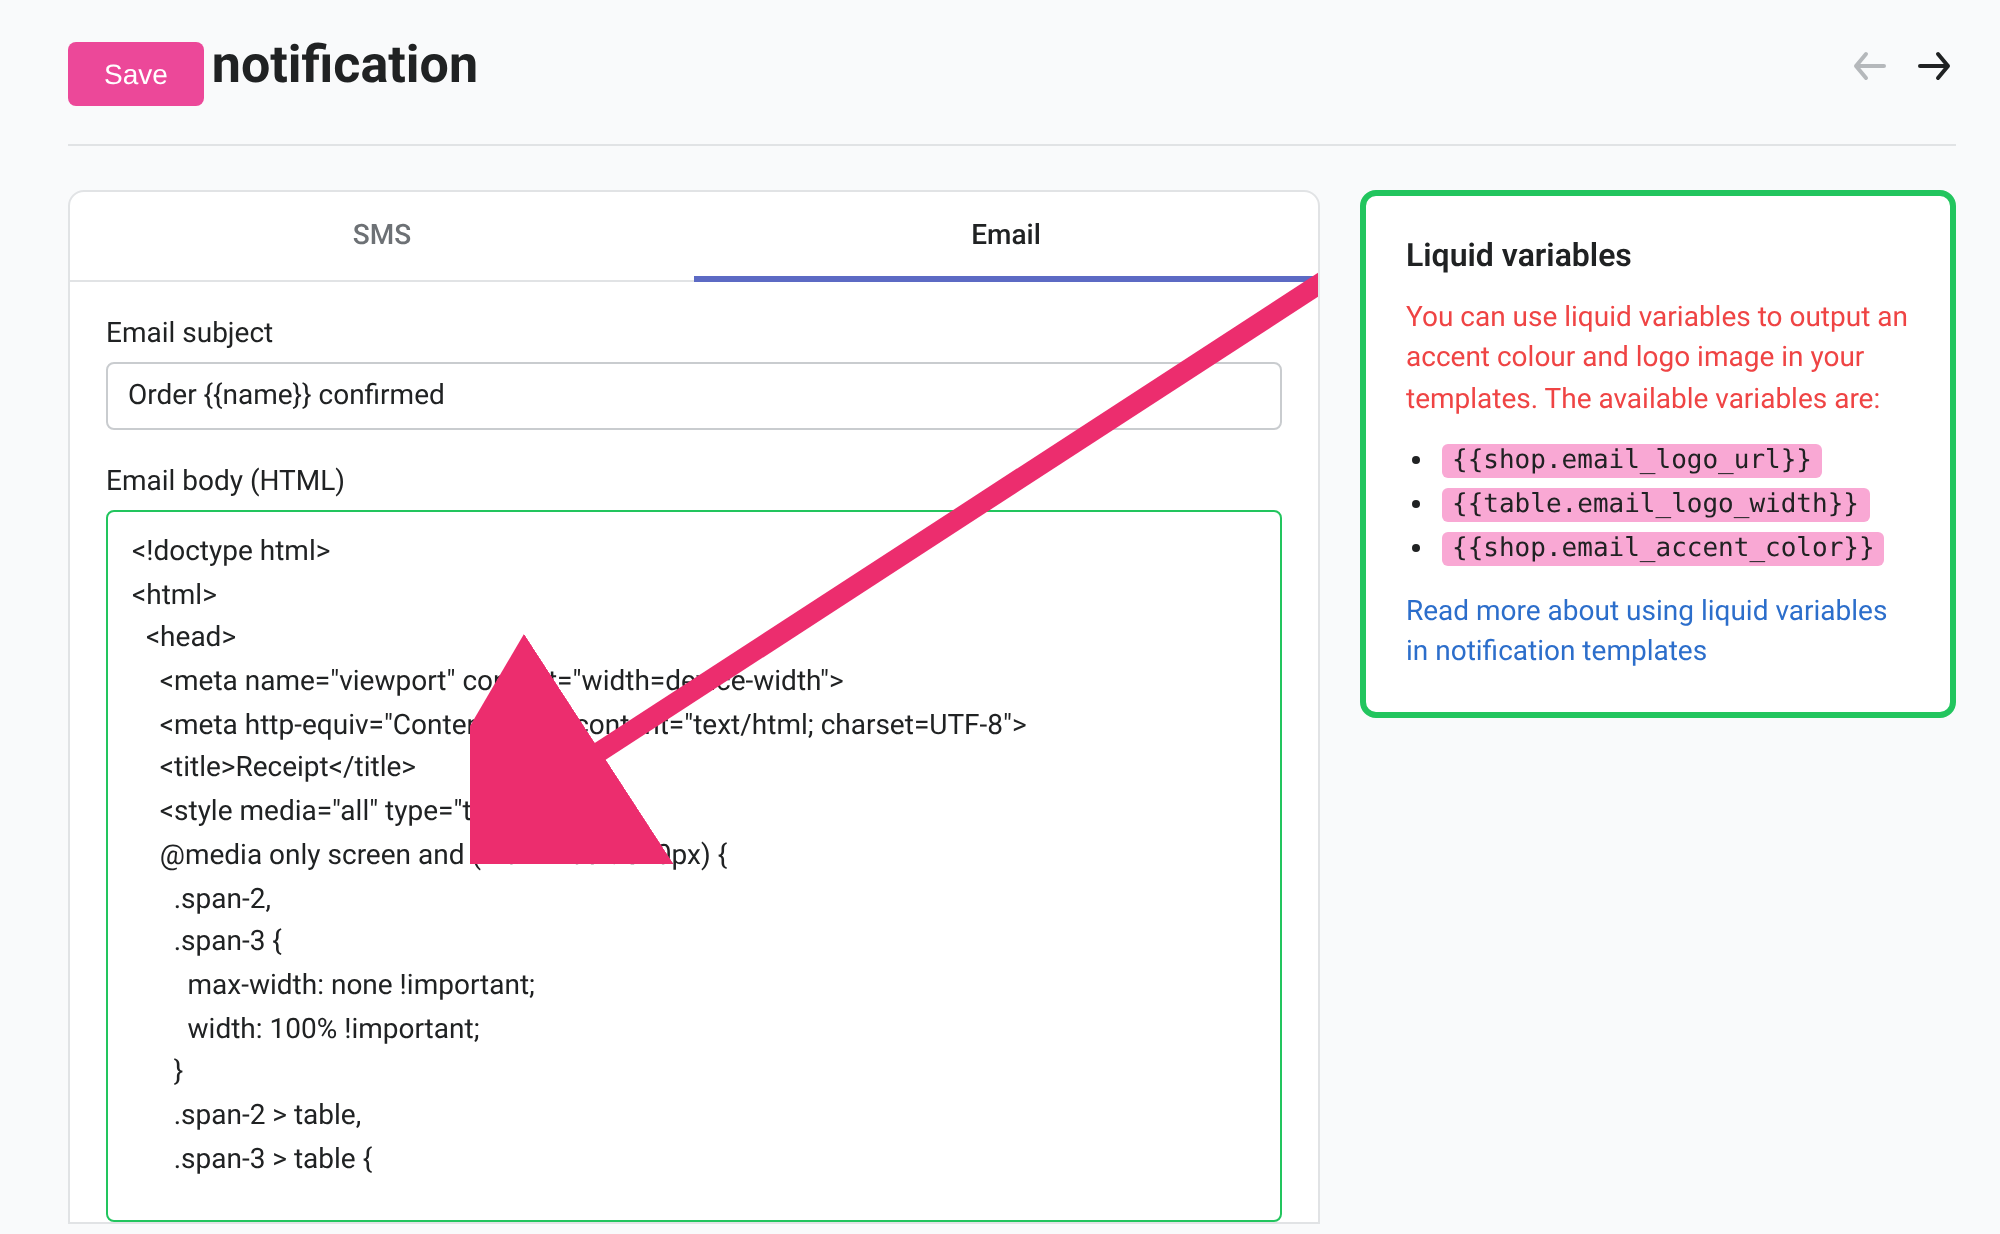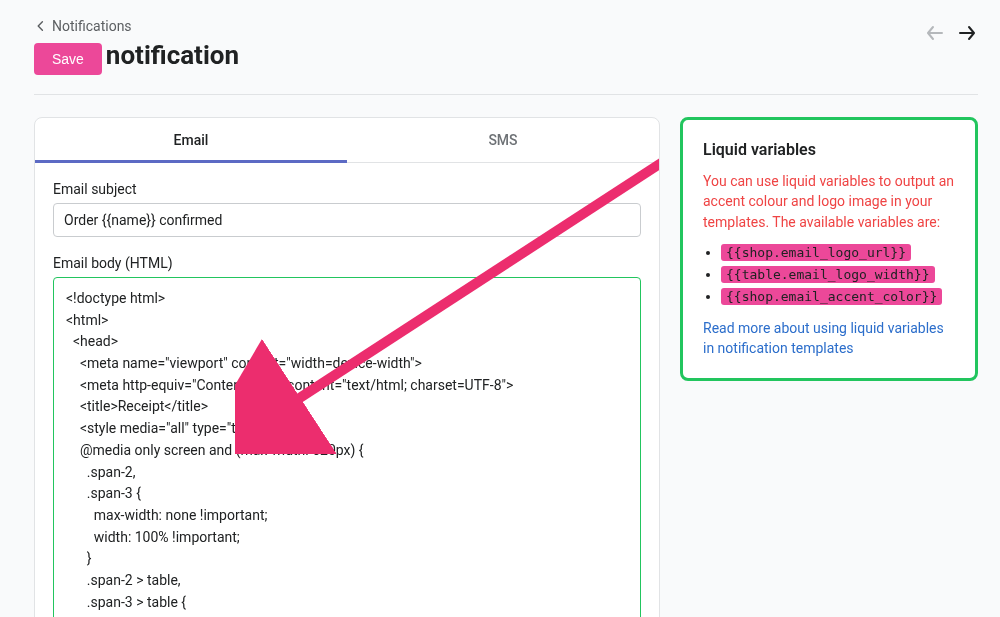--- a/index.html
+++ b/index.html
@@ -133,46 +133,40 @@
     border: 3px solid #22c55e;
     border-radius: 8px;
     padding: 20px;
   }
   .side-title { font-size: 16px; font-weight: 600; margin-bottom: 12px; }
   .side-desc { font-size: 14px; line-height: 1.45; color: #ef4444; margin-bottom: 12px; }
   .var-list { list-style: disc; padding-left: 18px; margin-bottom: 14px;}
   .var-list li { margin-bottom: 6px; }
   .mono {
     font-family: ui-monospace, SFMono-Regular, Menlo, Consolas, monospace;
-    background: #ec4899;
+    background: #f9a8d4;
     padding: 1px 5px;
     border-radius: 3px;
     font-size: 13px;
     color: #202223;
   }
   .link { color: #2c6ecb; cursor: pointer; line-height:1.45; }
   .arrow-annot {
     position: absolute;
     top: 36px; left: 200px;
     width: 440px; height: 300px;
     pointer-events: none;
   }
 </style>
 </head>
 <body>
 
 <div class="container">
   <div class="header-row">
     <div class="left-head">
-      <div class="breadcrumb">
-        <svg viewBox="0 0 20 20" fill="none">
-            <path d="M12 4l-6 6 6 6" stroke="#5c5f62" stroke-width="2" stroke-linecap="round" stroke-linejoin="round"></path>
-          </svg>
-        <span>Notifications</span>
-      </div>
       <h1 class="page-title">Order notification</h1>
     </div>
     <div class="nav-arrows">
       <div class="arrow">
         <svg width="20" height="20" viewBox="0 0 20 20" fill="none">
             <path d="M8 4l-5 6 5 6M3 10h14" stroke="#b5b8bb" stroke-width="2" stroke-linecap="round" stroke-linejoin="round"></path>
           </svg>
       </div>
       <div class="arrow right">
         <svg width="20" height="20" viewBox="0 0 20 20" fill="none">
@@ -184,22 +178,22 @@
 
   <div class="actions-row">
     <button class="save-btn">Save</button>
   </div>
 
   <hr class="divider">
 
   <div class="content-row">
     <div class="main-card">
       <div class="tabs">
+        <div class="tab">SMS</div>
         <div class="tab active">Email</div>
-        <div class="tab">SMS</div>
       </div>
       <div class="form-area">
         <div class="field-label">Email subject</div>
         <input class="text-input" type="text" value="Order {{name}} confirmed" style="">
         <div class="field-label">Email body (HTML)</div>
         <div class="code-box">&lt;!doctype html&gt;
 &lt;html&gt;
   &lt;head&gt;
     &lt;meta name="viewport" content="width=device-width"&gt;
     &lt;meta http-equiv="Content-Type" content="text/html; charset=UTF-8"&gt;

